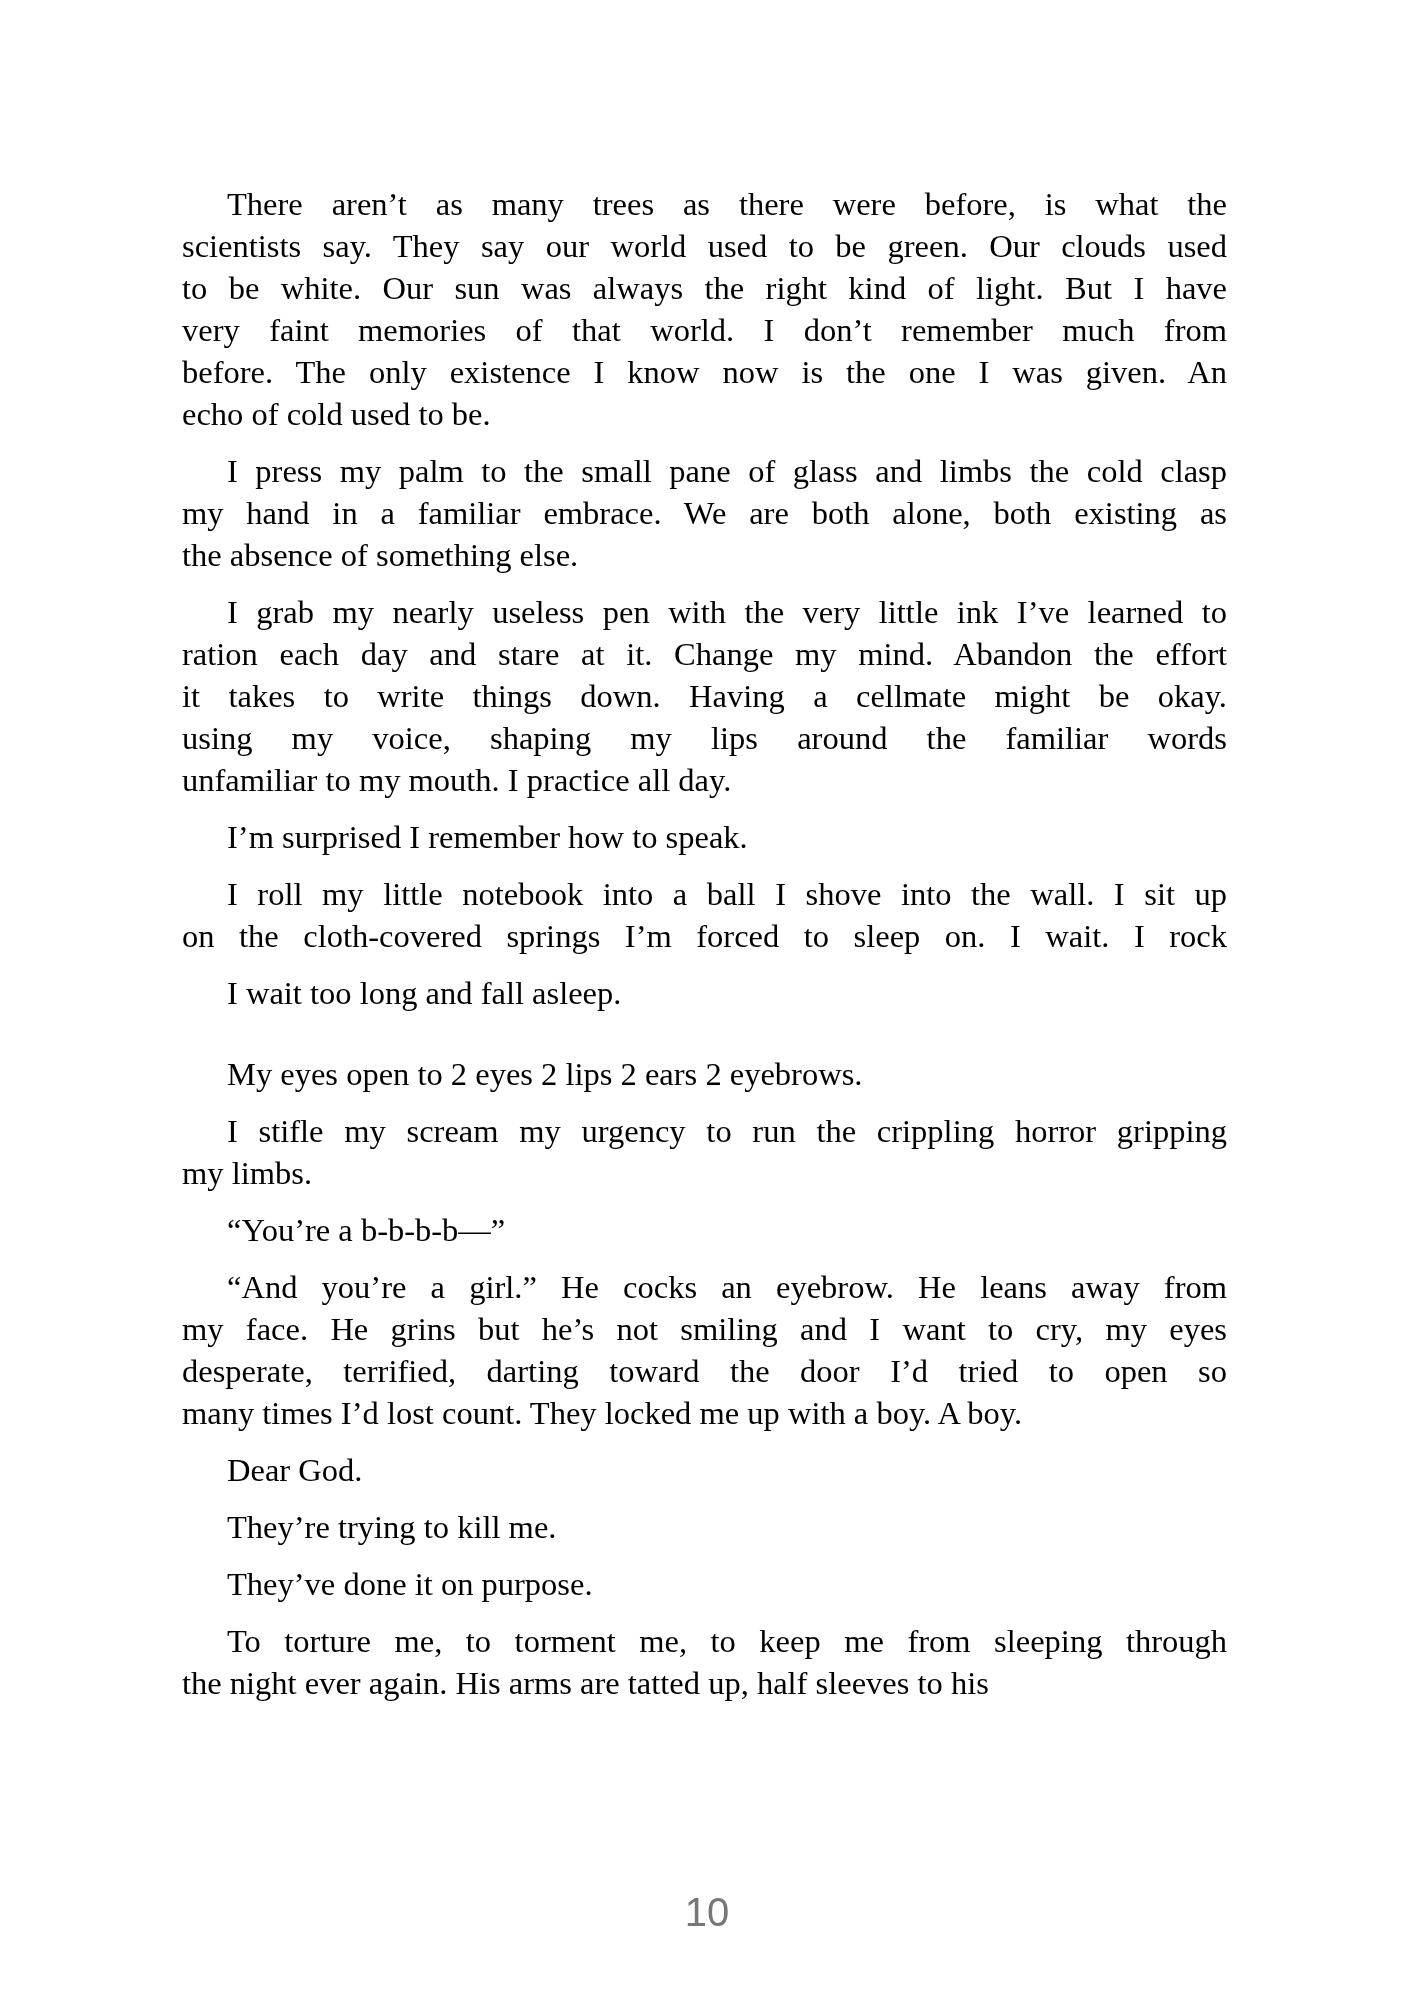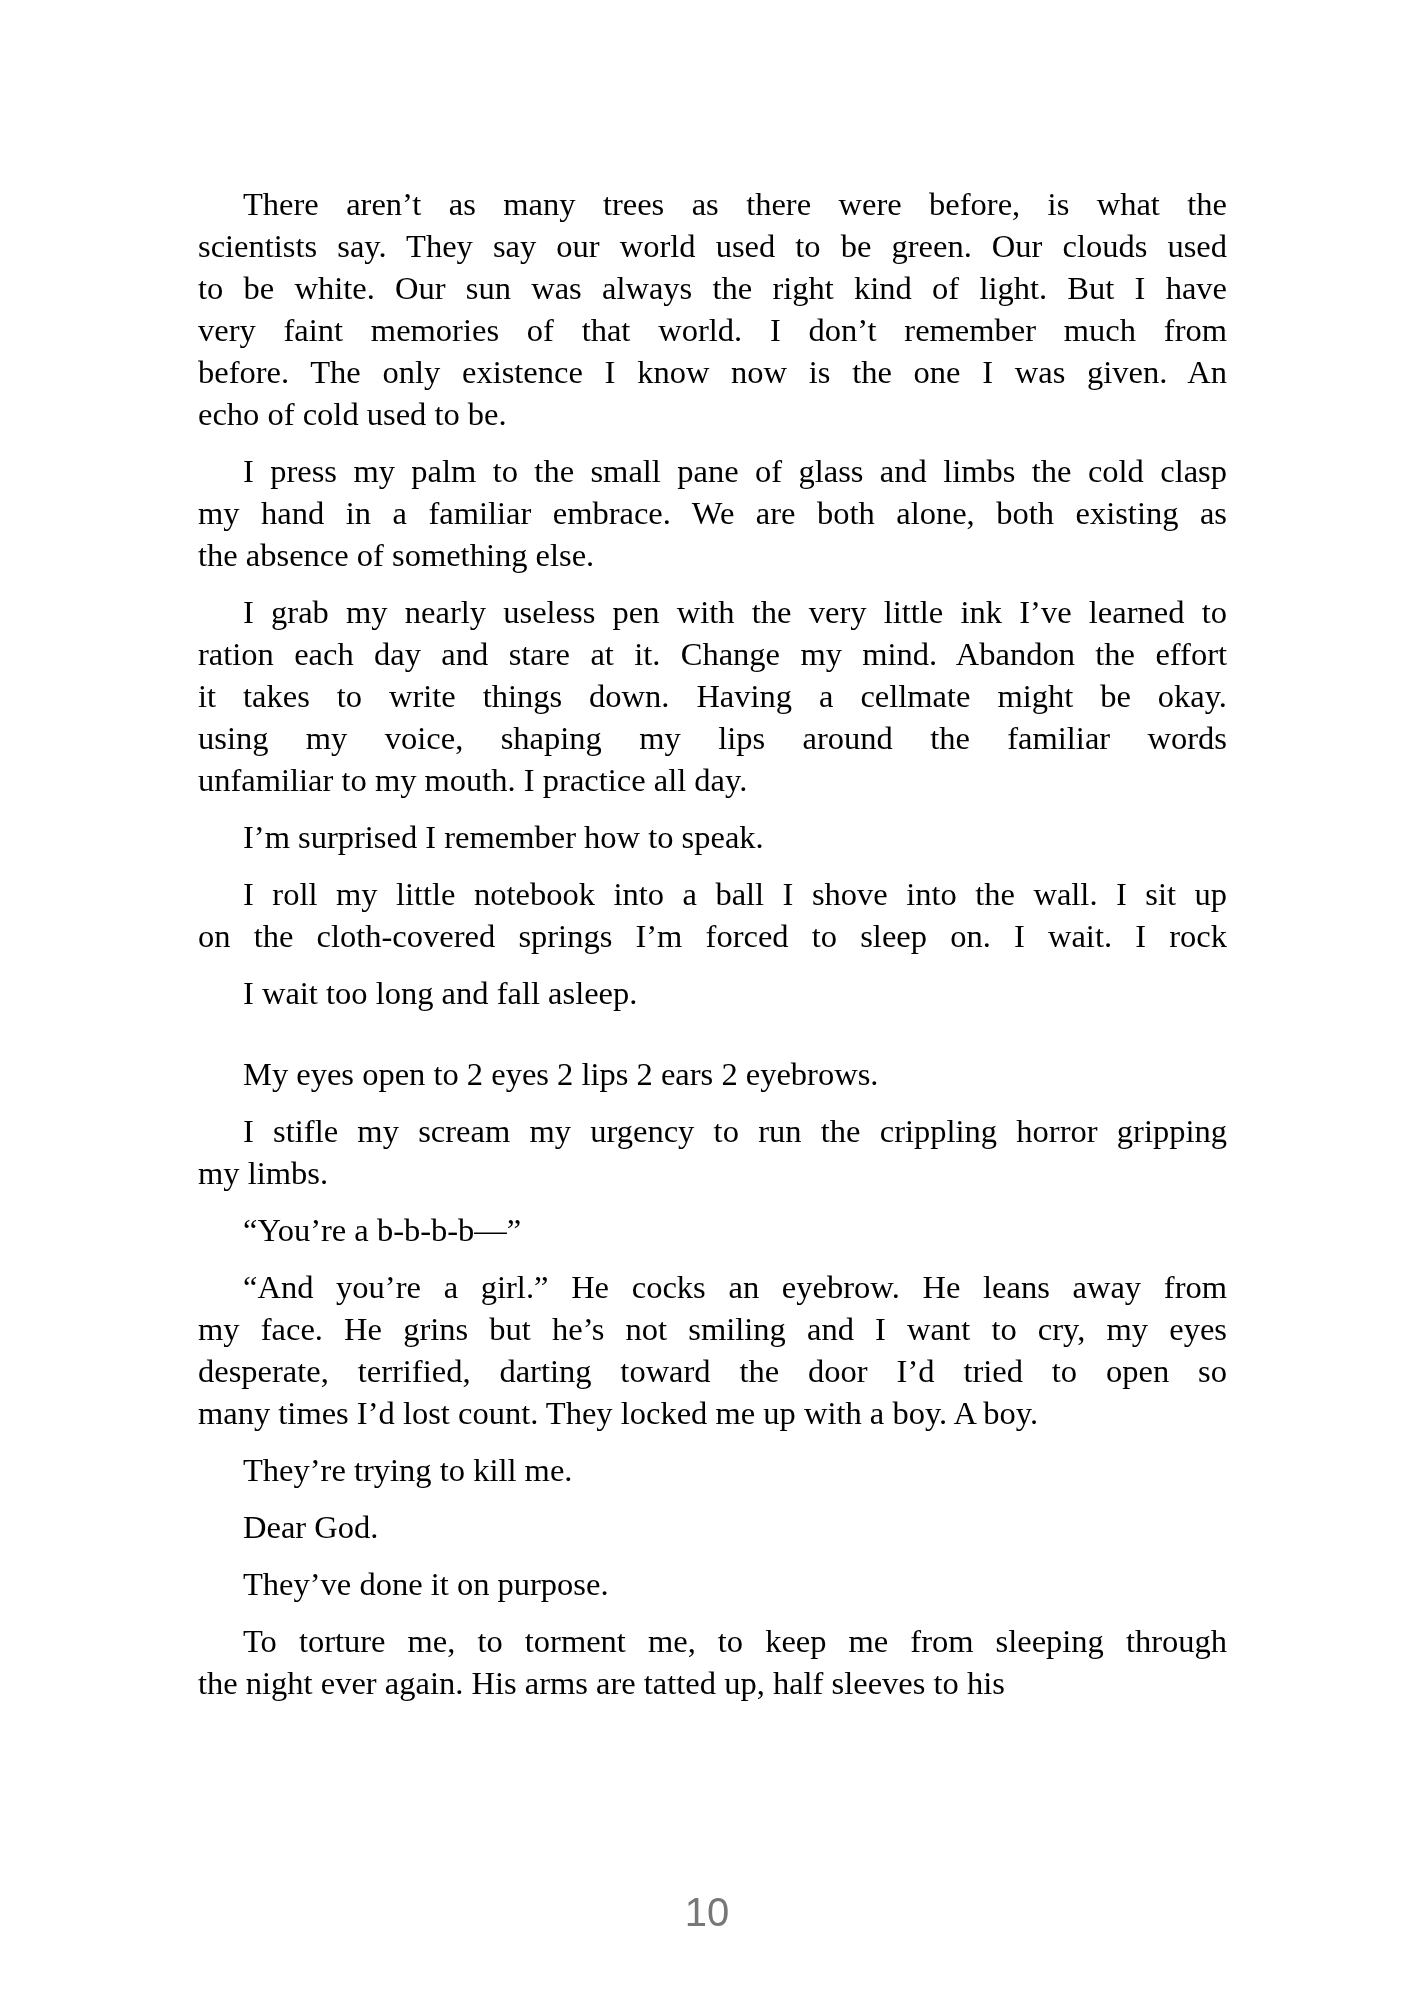--- a/index.html
+++ b/index.html
@@ -14,21 +14,20 @@
     background: #ffffff;
     overflow: hidden;
   }
   .text-block {
     box-sizing: border-box;
     padding: 183px 187px 0 182px;
     font-family: "Liberation Serif", "DejaVu Serif", serif;
     font-size: 32.5px;
     line-height: 42px;
     color: #000000;
-    margin-left: 16px;
   }
   .text-block p {
     margin: 15px 0 0 0;
     padding: 0;
   }
   .text-block p:first-child {
     margin-top: 0;
   }
   .text-block p.scene-break {
     margin-top: 39px;
@@ -112,25 +111,25 @@
     </p>
 
     <p>
       <span class="line first">“And you’re a girl.” He cocks an eyebrow. He leans away from</span>
       <span class="line">my face. He grins but he’s not smiling and I want to cry, my eyes</span>
       <span class="line">desperate, terrified, darting toward the door I’d tried to open so</span>
       <span class="line last">many times I’d lost count. They locked me up with a boy. A boy.</span>
     </p>
 
     <p>
-      <span class="line first last">They’re trying to kill me.</span>
+      <span class="line first last">Dear God.</span>
     </p>
 
     <p>
-      <span class="line first last">Dear God.</span>
+      <span class="line first last">They’re trying to kill me.</span>
     </p>
 
     <p>
       <span class="line first last">They’ve done it on purpose.</span>
     </p>
 
     <p>
       <span class="line first">To torture me, to torment me, to keep me from sleeping through</span>
       <span class="line last">the night ever again. His arms are tatted up, half sleeves to his</span>
     </p>

